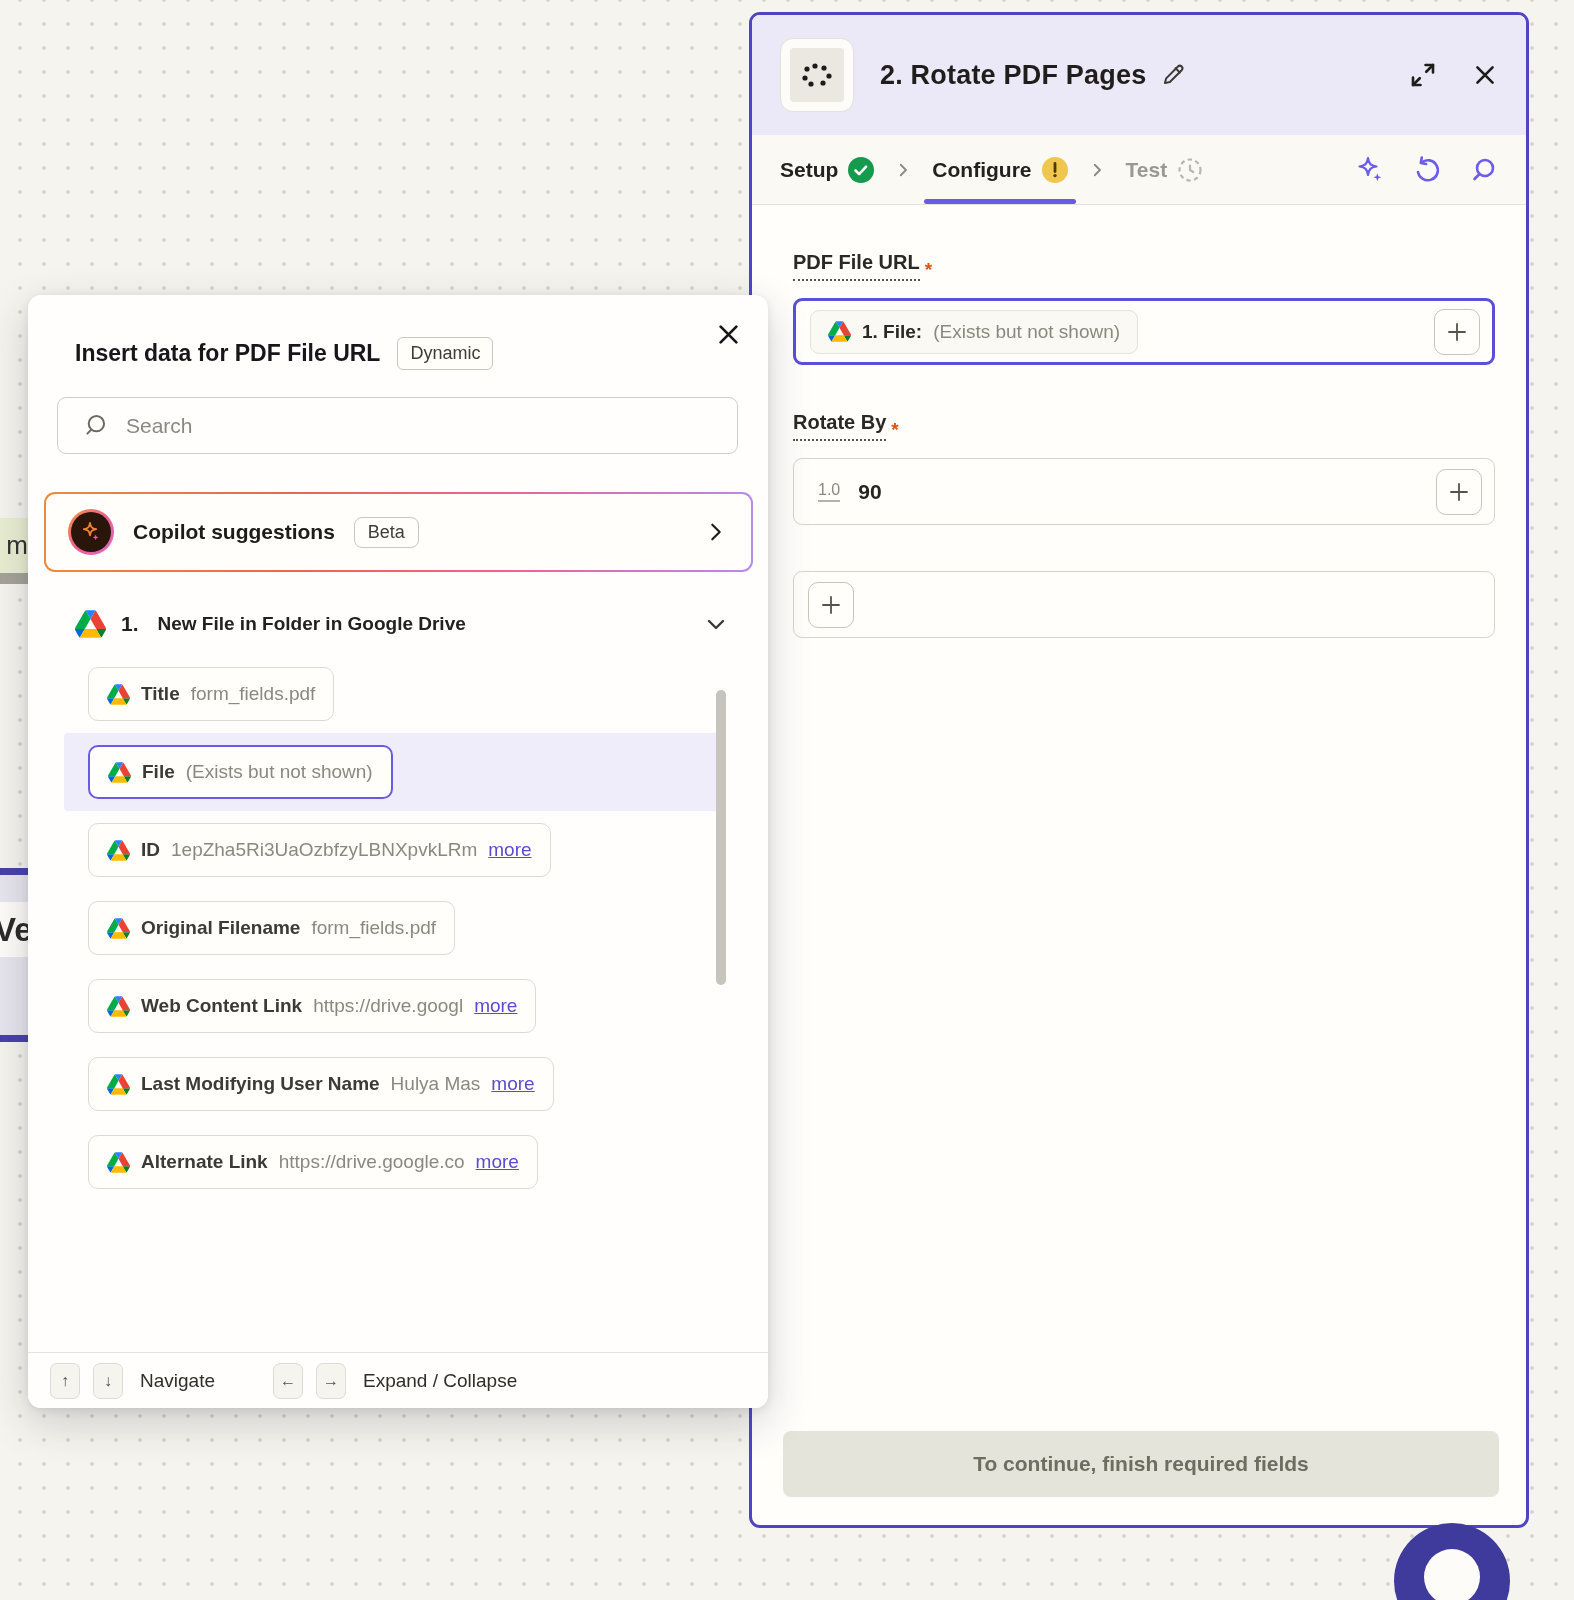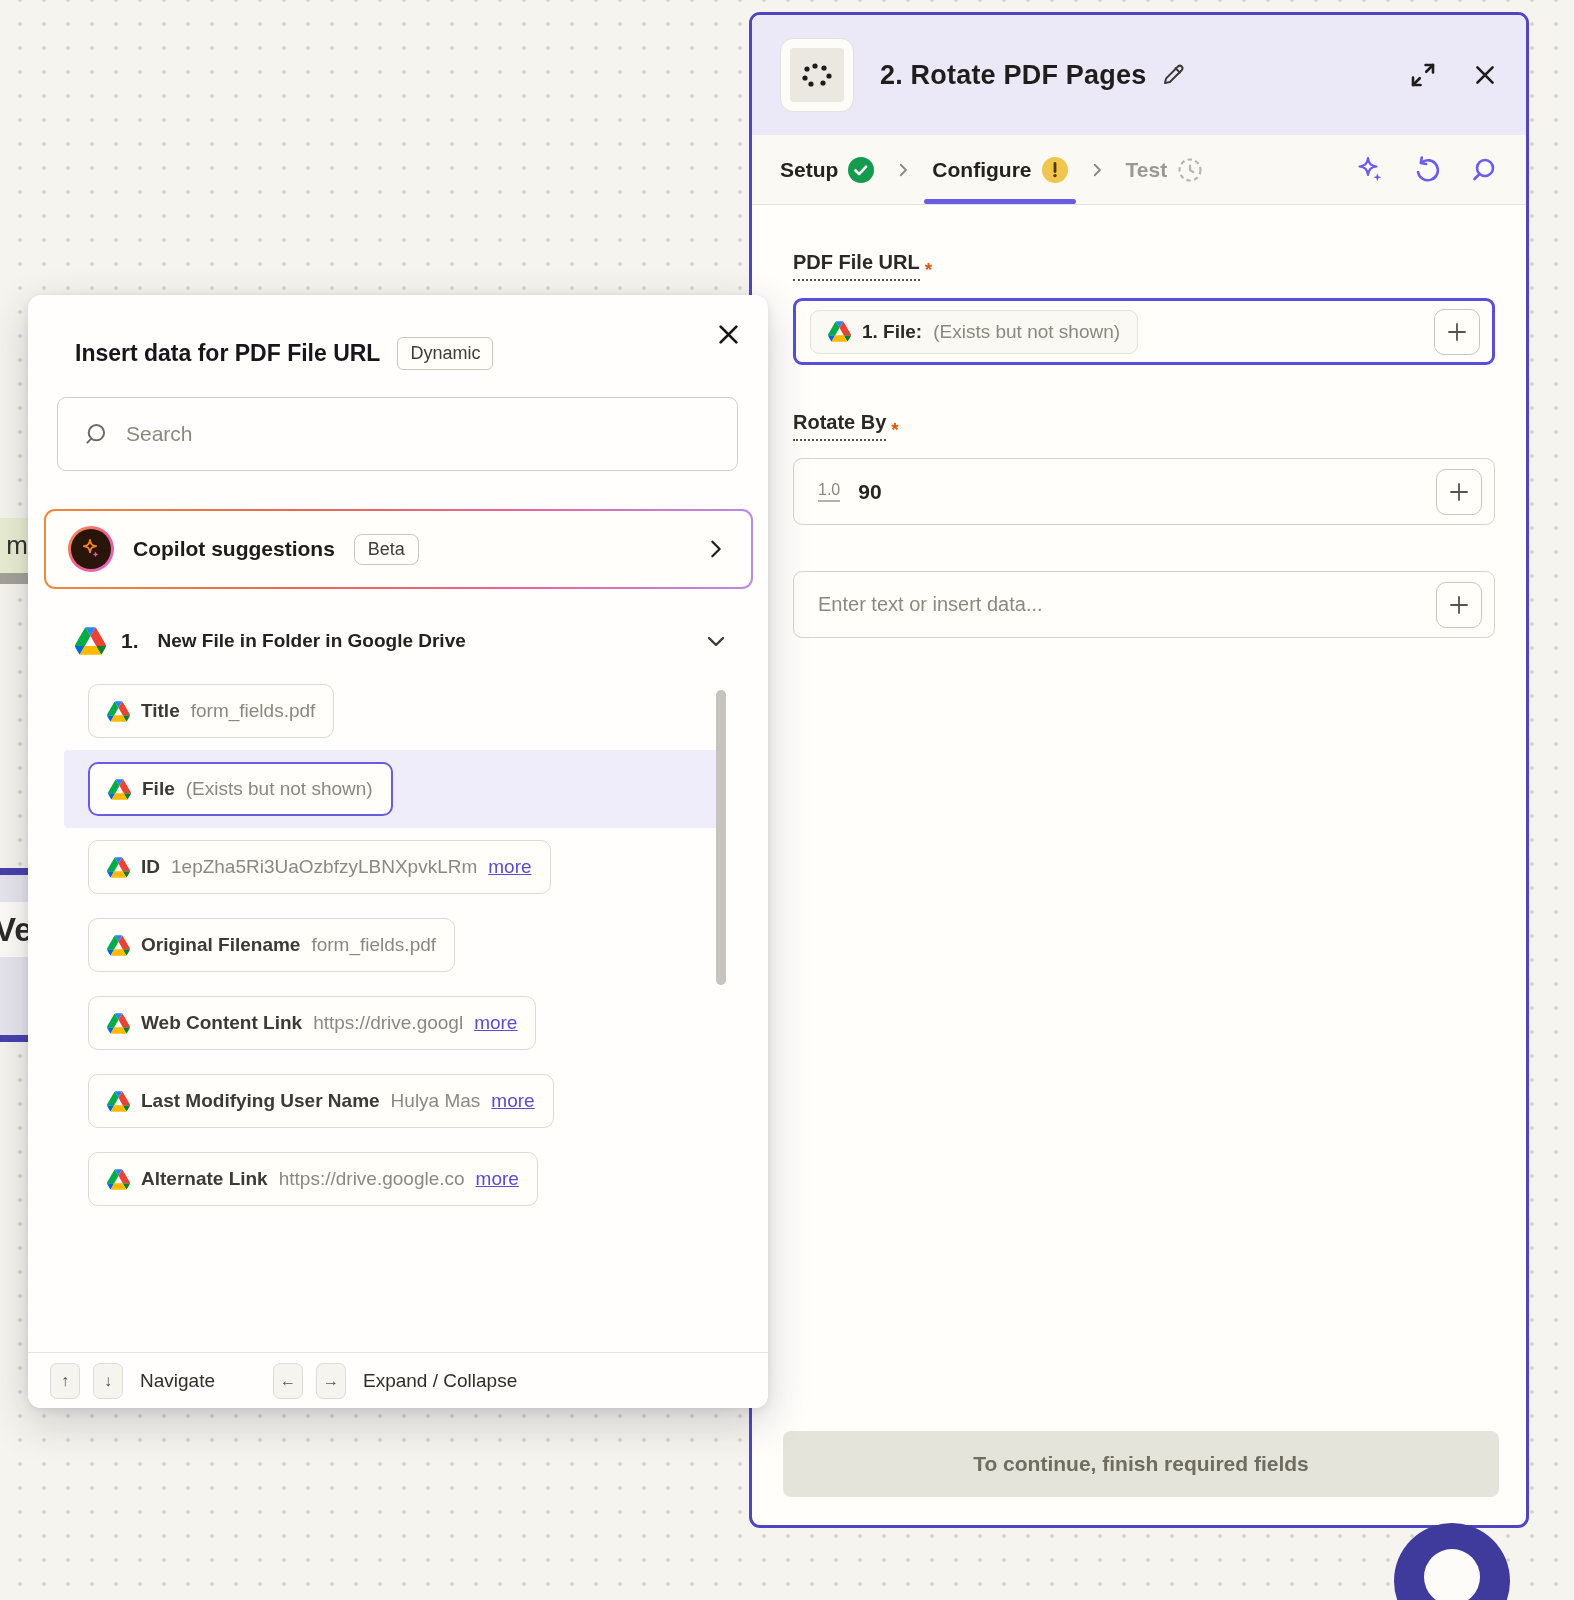--- a/index.html
+++ b/index.html
@@ -73,21 +73,21 @@
 
   
   .modal { position:absolute; left:28px; top:295px; width:740px; height:1113px;
     background:#fffefc; border-radius:13px; box-shadow:0 14px 44px rgba(40,38,60,.20), 0 2px 8px rgba(40,38,60,.10);
     z-index:10; overflow:hidden; }
   .modal-head { display:flex; align-items:center; margin:42px 47px 0 47px; gap:17px; }
   .modal-title { font-size:23px; font-weight:700; color:#17161a; }
   .dyn-badge { font-size:18px; color:#3e3d38; border:1.5px solid #c9c7bf; border-radius:6px;
     padding:5px 12px; background:#fffef9; }
   .modal-close { position:absolute; top:26px; right:26px; }
-  .search-box { margin:27px 30px 0 29px; height:74px; border:1.5px solid #cfcdc5; border-radius:9px;
+  .search-box { margin:27px 30px 0 29px; height:57px; border:1.5px solid #cfcdc5; border-radius:9px;
     display:flex; align-items:center; padding:0 24px; gap:17px; background:#fffefc; }
   .search-input { border:none; outline:none; background:transparent; flex:1; font-size:21px;
     color:#3a3934; font-family:"Liberation Sans",sans-serif; }
   .search-input::placeholder { color:#8b897f; }
 
   .copilot-wrap { margin:38px 15px 0 16px; border-radius:11px; padding:2px;
     background:linear-gradient(90deg,#ee8a3b 0%,#e8694f 35%,#ef6292 65%,#b98ae8 100%); cursor:pointer; }
   .copilot-row { background:#fffefb; border-radius:9px; height:76px; display:flex; align-items:center;
     padding:0 24px 0 22px; gap:19px; }
   .copilot-icon { width:46px; height:46px; border-radius:50%; flex:0 0 auto;
@@ -285,21 +285,20 @@
         <button class="plus-btn">
           <svg width="24" height="24" viewBox="0 0 24 24" fill="none" stroke="#55534b" stroke-width="1.8" stroke-linecap="round">
               <path d="M12 4v16M4 12h16"></path>
             </svg>
         </button>
       </div>
     </div>
 
     <div class="field">
       <div class="input-box">
-        <input class="text-input" placeholder="Enter text or insert data..." style="">
         <button class="plus-btn">
           <svg width="24" height="24" viewBox="0 0 24 24" fill="none" stroke="#55534b" stroke-width="1.8" stroke-linecap="round">
               <path d="M12 4v16M4 12h16"></path>
             </svg>
         </button>
       </div>
     </div>
 
   </div>
 

